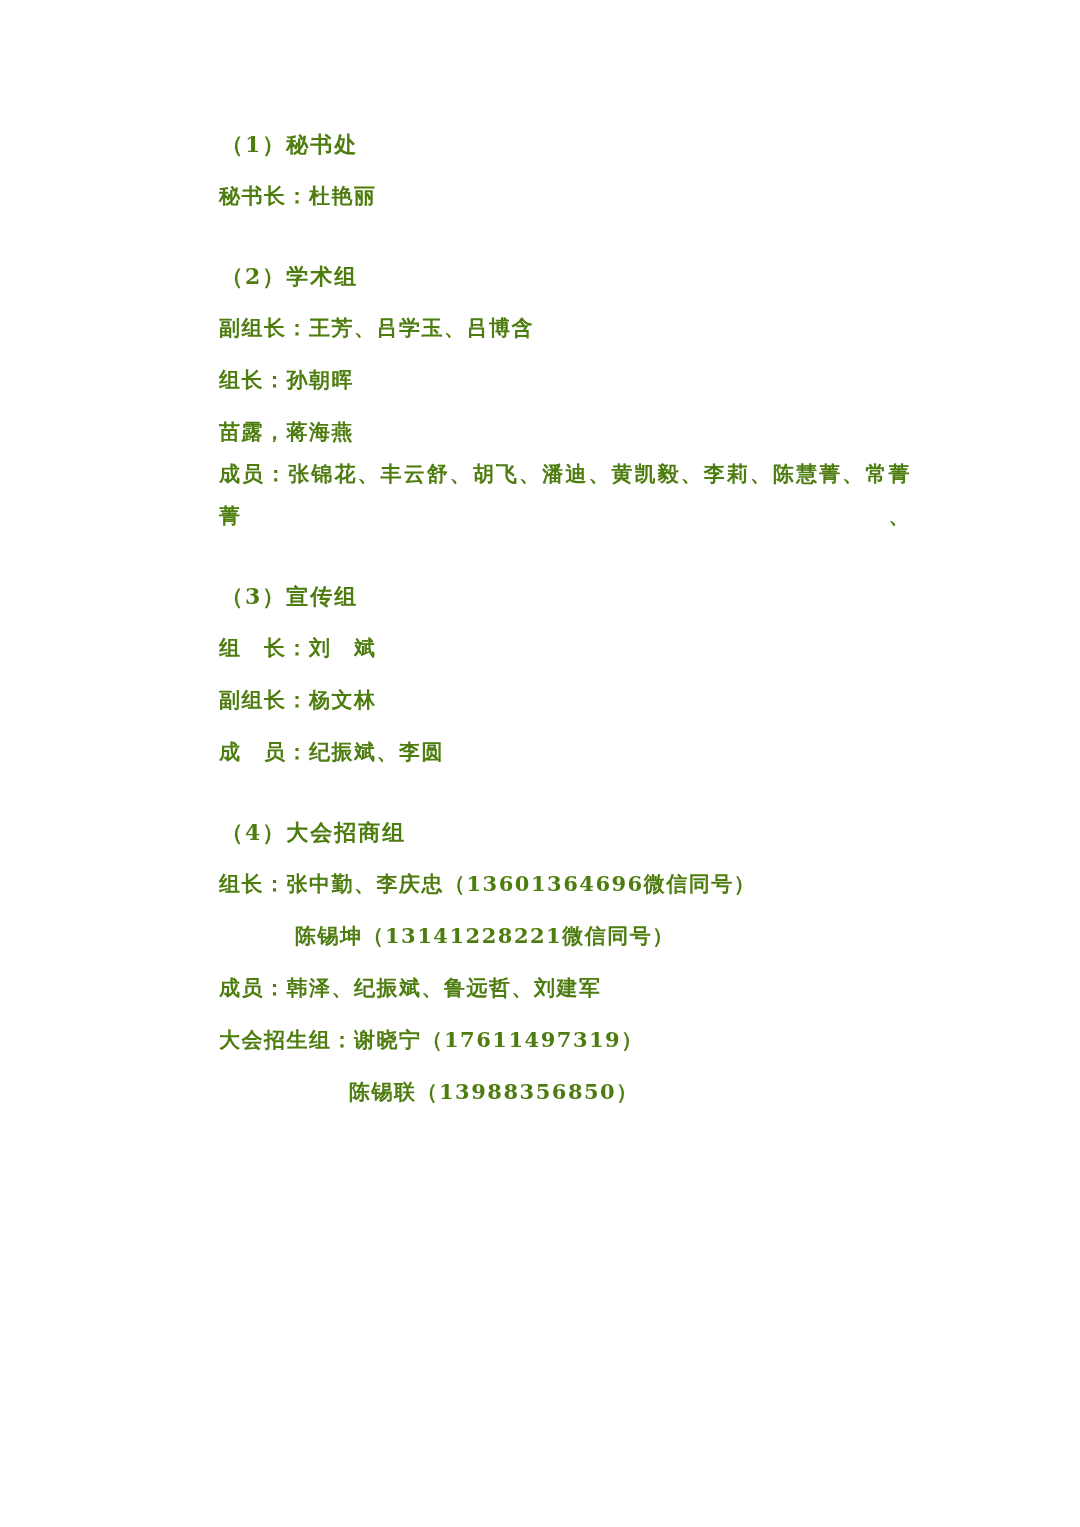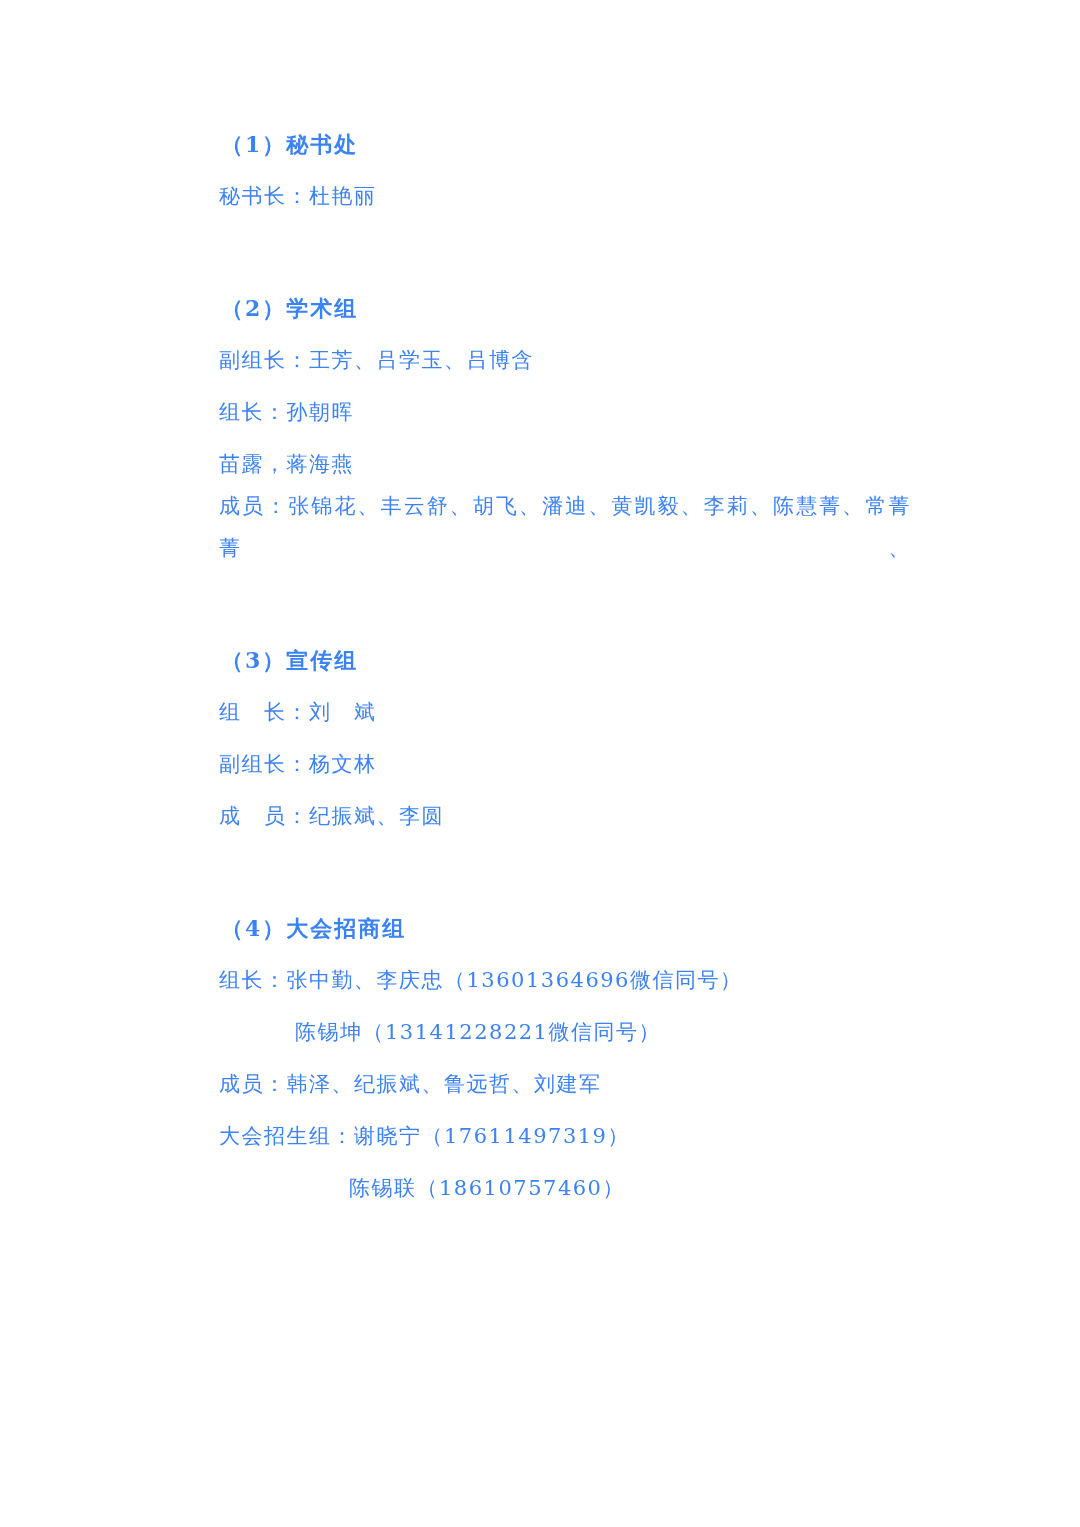--- a/index.html
+++ b/index.html
@@ -3,39 +3,39 @@
 <meta charset="utf-8">
 <style>
   html, body { margin: 0; padding: 0; background: #ffffff; }
   .page {
     position: relative;
     width: 956px;
     height: 1527px;
     background: #ffffff;
     overflow: hidden;
     font-family: "DejaVu Serif", "Liberation Serif", serif;
-    color: #3b82f6;
+    color: #4d7c0f;
   }
   .doc {
     position: absolute;
     left: 219px;
     top: 123px;
     width: 692px;
   }
   .sec { margin: 0; }
-  .sec + .sec { margin-top: 70px; }
+  .sec + .sec { margin-top: 38px; }
   .heading {
     font-size: 22px;
     font-weight: bold;
     line-height: 42px;
     letter-spacing: 2px;
     padding-left: 2px;
     margin: 0 0 10px 0;
   }
-  .para { margin: 0 0 10px 0; }
+  .para { margin: 0 0 10px 0; font-weight: bold; }
   .line {
     font-size: 21px;
     line-height: 42px;
     letter-spacing: 1.5px;
   }
   .fill {
     text-align: justify;
     text-align-last: justify;
   }
   .indent-3 { padding-left: 76px; }
@@ -89,18 +89,18 @@
       <div class="para">
         <div class="line indent-3">陈锡坤（13141228221微信同号）</div>
       </div>
       <div class="para">
         <div class="line">成员：韩泽、纪振斌、鲁远哲、刘建军</div>
       </div>
       <div class="para">
         <div class="line">大会招生组：谢晓宁（17611497319）</div>
       </div>
       <div class="para">
-        <div class="line indent-6">陈锡联（18610757460）</div>
+        <div class="line indent-6">陈锡联（13988356850）</div>
       </div>
     </div>
 
   </div>
 </div>
 
 </body></html>

